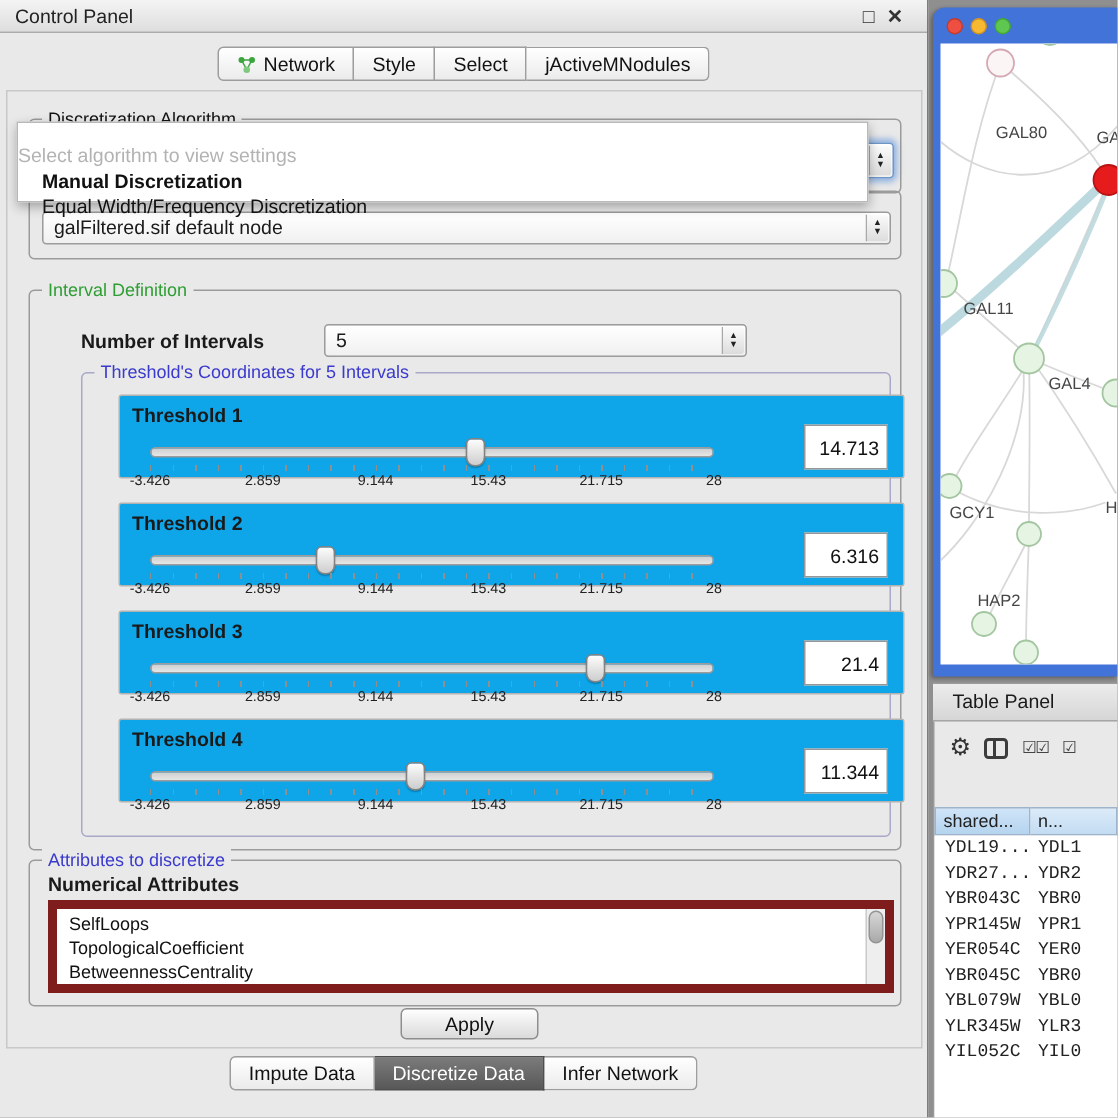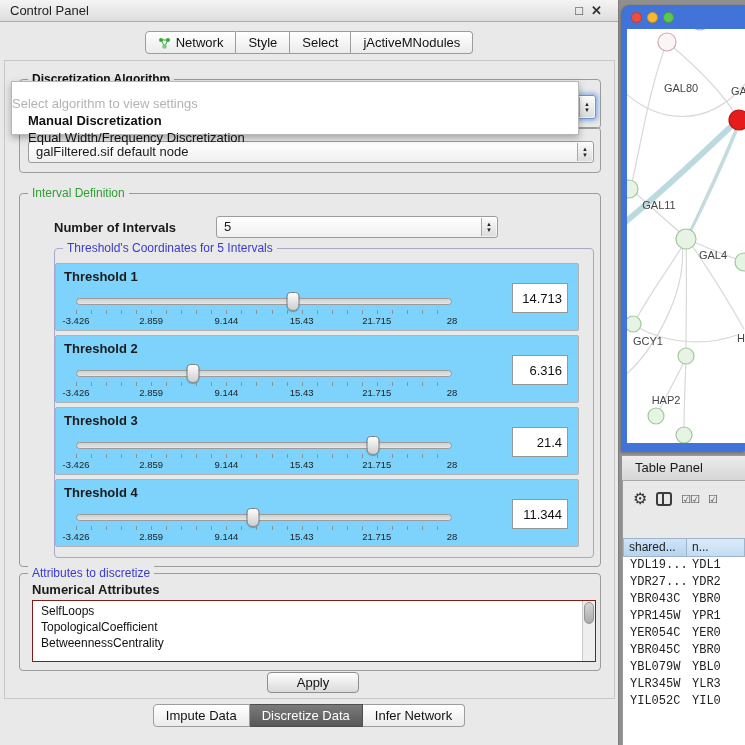--- a/index.html
+++ b/index.html
@@ -17,49 +17,49 @@
   .tabs-bottom{position:absolute;left:0;top:704px;width:100%;display:flex;justify-content:center;}
   .tab{height:23px;padding:0 12px;background:linear-gradient(#ffffff,#ebebeb);border:1px solid #9d9d9d;border-left:none;font-size:13px;display:flex;align-items:center;gap:5px;color:#111;}
   .tab:first-child{border-left:1px solid #9d9d9d;border-radius:4px 0 0 4px;justify-content:flex-end;}
   .tab:last-child{border-radius:0 4px 4px 0;}
   .tab.selected{background:linear-gradient(#7b7b7b,#585858);color:#fff;border-color:#4e4e4e;}
 
   .panel-body{position:absolute;left:4px;top:60px;width:611px;height:639px;border:1px solid #c8c8c8;background:#e9e9e9;}
 
   .group{position:absolute;border:1px solid #9b9b9b;border-radius:4px;}
   .glabel{position:absolute;top:-8px;left:8px;background:#e9e9e9;padding:0 4px;font-size:12px;color:#111;white-space:nowrap;}
-  .glabel.bold{font-weight:bold;text-align:center;}
+  .glabel.bold{font-weight:normal;text-align:center;}
   .glabel.green{color:#2e9e33;}
   .glabel.blue{color:#3a3acc;}
 
   .combo{position:absolute;background:linear-gradient(#ffffff,#f0f0f0);border:1px solid #9c9c9c;border-radius:3px;height:22px;}
   .combo .cval{position:absolute;left:7px;right:20px;top:0;line-height:20px;overflow:hidden;white-space:nowrap;font-size:13px;}
   .stepper{position:absolute;right:1px;top:1px;bottom:1px;width:15px;border-left:1px solid #a8a8a8;background:linear-gradient(#fbfbfb,#dcdcdc);display:flex;flex-direction:column;align-items:center;justify-content:center;gap:1px;border-radius:0 2px 2px 0;}
   .stepper span{font-size:6px;line-height:5px;color:#222;}
   .focus-ring{box-shadow:0 0 4px 2px rgba(96,148,220,.65);border-color:#6d96c9;height:24px;}
 
   .popup{position:absolute;left:6px;top:20px;width:568px;height:54px;background:#fff;border:1px solid #b8b8b8;box-shadow:0 3px 7px rgba(0,0,0,.3);z-index:30;}
   .popup .ph{text-align:left;color:#b3b3b3;line-height:16px;padding-top:14px;font-size:13px;}
   .popup .pi{padding-left:16px;line-height:17px;color:#111;font-size:13px;}
   .popup .pi.first{font-weight:bold;}
 
   .noi-label{position:absolute;left:34px;top:26px;font-weight:bold;font-size:13px;}
 
-  .thr-box{position:absolute;left:0;width:524px;height:68px;border:1px solid #b2b2b2;border-radius:2px;background:#7dd3fc;}
+  .thr-box{position:absolute;left:24px;width:524px;height:56px;border:1px solid #b2b2b2;border-radius:2px;background:#0ea5e9;}
   .tlabel{position:absolute;left:8px;top:5px;font-weight:bold;font-size:13px;}
   .slider-zone{position:absolute;left:20px;top:28px;width:376px;height:36px;}
   .track{position:absolute;left:0;right:0;top:6px;height:7px;background:linear-gradient(#cfcfcf,#e6e6e6);border:1px solid #9b9b9b;border-radius:4px;}
   .thumb{position:absolute;top:0;width:13px;height:19px;background:linear-gradient(#fdfdfd,#cdcdcd);border:1px solid #828282;border-radius:4px 4px 6px 6px;transform:translateX(-50%);box-shadow:0 1px 1px rgba(0,0,0,.25);}
   .ticks{position:absolute;left:0;right:0;top:18px;height:4px;background:repeating-linear-gradient(to right,#8f8f8f 0 1px,transparent 1px 15.04px);}
   .ticklabels{position:absolute;left:0;right:0;top:23px;height:11px;}
   .ticklab{position:absolute;transform:translateX(-50%);font-size:9.5px;color:#222;white-space:nowrap;}
   .tvalue{position:absolute;right:10px;top:19px;width:56px;height:30px;border:1px solid #979797;background:#fff;font-family:"Liberation Sans",sans-serif;font-size:13px;text-align:right;padding:0 5px;color:#111;}
 
   .attr-heading{position:absolute;left:12px;top:8px;font-weight:bold;font-size:13px;}
-  .listbox{position:absolute;left:12px;top:26px;width:564px;height:62px;background:#fff;border:1px solid #7f1d1d;overflow:hidden;}
+  .listbox{position:absolute;left:12px;top:26px;width:564px;height:62px;background:#fff;border:6px solid #7f1d1d;overflow:hidden;}
   .attr-item{line-height:16px;padding-left:8px;font-size:12px;color:#111;white-space:nowrap;}
   .vscroll{position:absolute;right:0;top:0;bottom:0;width:13px;background:#eeeeee;border-left:1px solid #cccccc;}
   .vthumb{position:absolute;left:1px;top:1px;width:10px;height:22px;background:linear-gradient(#d6d6d6,#a9a9a9);border:1px solid #949494;border-radius:5px;}
 
   .apply-btn{position:absolute;left:262px;top:611px;width:92px;height:21px;border:1px solid #8e8e8e;border-radius:4px;background:linear-gradient(#fefefe,#dadada);font-size:13px;text-align:center;line-height:19px;color:#111;}
 
   
   .net{position:absolute;left:622px;top:5px;width:123px;height:446px;background:#4273d8;border-radius:8px 0 0 0;box-shadow:-1px 1px 3px rgba(0,0,0,.35);}
   .lights{position:absolute;left:9px;top:7px;display:flex;gap:5px;}
   .light{width:11px;height:11px;border-radius:50%;}

